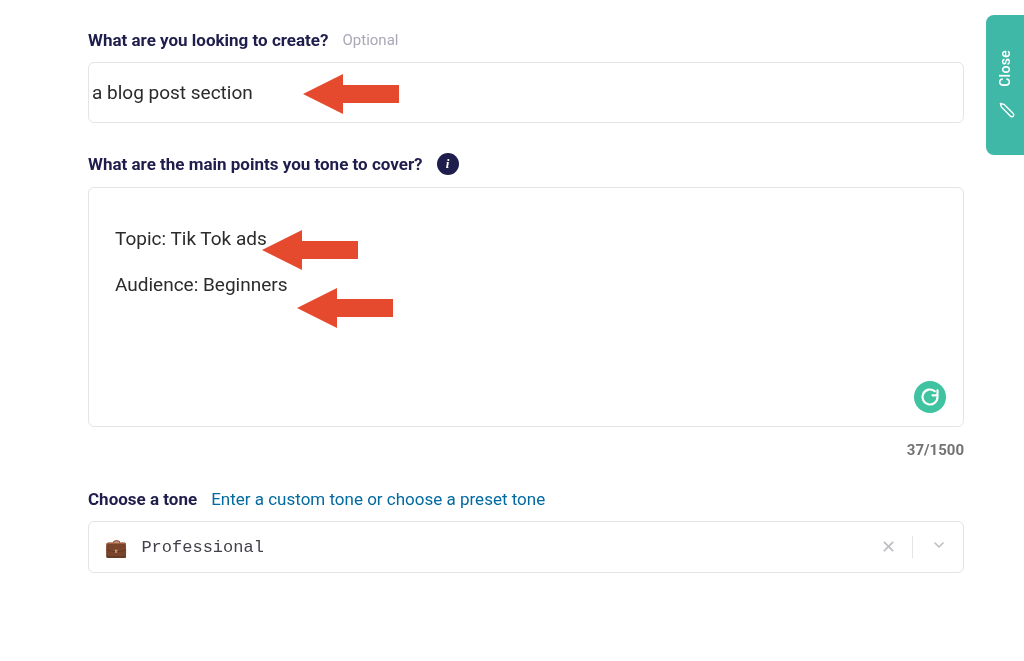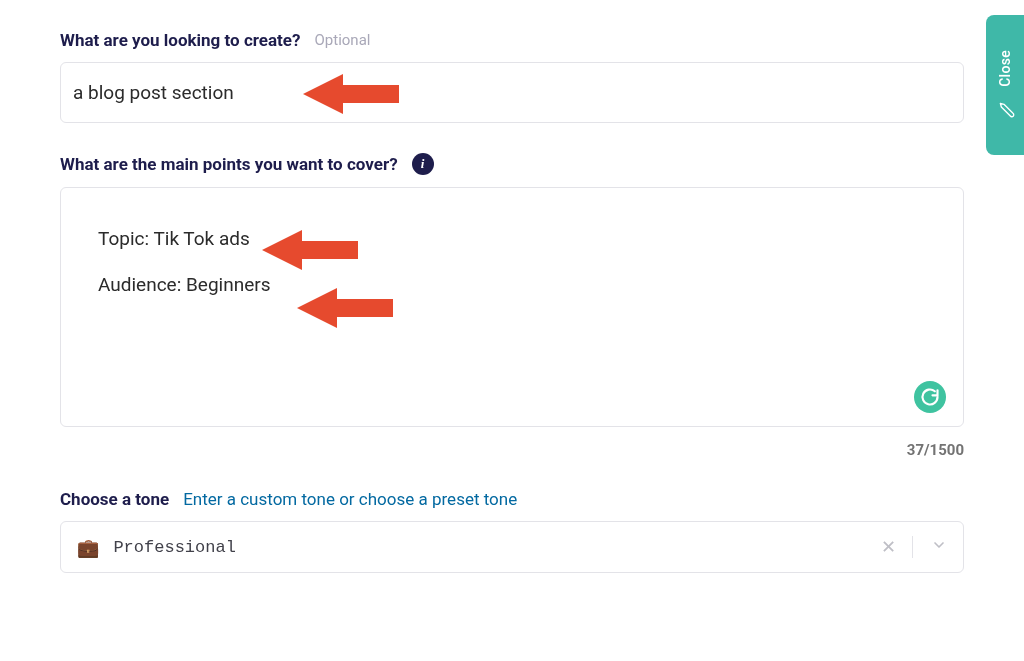--- a/index.html
+++ b/index.html
@@ -9,20 +9,21 @@
       width: 1024px;
       height: 661px;
       position: relative;
       overflow: hidden;
     }
     .container {
       padding: 30px 60px 0 60px;
     }
     .field-group {
       margin-bottom: 30px;
+      margin-left: 28px;
     }
     .field-label-row {
       display: flex;
       align-items: center;
       gap: 14px;
       margin-bottom: 12px;
     }
     .field-label {
       font-size: 17px;
       font-weight: 700;
@@ -44,32 +45,32 @@
       justify-content: center;
       font-family: Georgia, serif;
       font-style: italic;
       font-weight: 700;
       font-size: 13px;
     }
     .text-input {
       width: 100%;
       border: 1px solid #e3e3e8;
       border-radius: 6px;
-      padding: 18px 12px;
+      padding: 18px 3px;
       font-size: 19px;
       color: #2b2b2b;
       outline: none;
       background: #fff;
       font-family: inherit;
     }
     .textarea-box {
       width: 100%;
       border: 1px solid #e3e3e8;
       border-radius: 6px;
-      padding: 28px 22px 20px 37px;
+      padding: 28px 22px 20px 26px;
       font-size: 19px;
       color: #2b2b2b;
       outline: none;
       background: #fff;
       font-family: inherit;
       resize: none;
       height: 240px;
       line-height: 2.4;
       position: relative;
     }
@@ -185,21 +186,21 @@
   <div class="field-group">
     <div class="field-label-row">
       <span class="field-label">What are you looking to create?</span>
       <span class="optional-text">Optional</span>
     </div>
     <input class="text-input" type="text" value="a blog post section" style="">
   </div>
 
   <div class="field-group" style="margin-bottom:20px;">
     <div class="field-label-row">
-      <span class="field-label">What are the main points you want to cover?</span>
+      <span class="field-label">What are the main points you tone to cover?</span>
       <span class="info-badge">i</span>
     </div>
     <div class="textarea-wrapper">
       <textarea class="textarea-box" style="">Topic: Tik Tok ads
 Audience: Beginners</textarea>
       <div class="grammarly-badge">
         <svg width="20" height="20" viewBox="0 0 24 24" fill="none" stroke="#fff" stroke-width="2.6" stroke-linecap="round">
           <path d="M21 12a9 9 0 1 1-3.2-6.9"></path>
           <polyline points="21 4 21 10 15 10" fill="none"></polyline>
         </svg>

